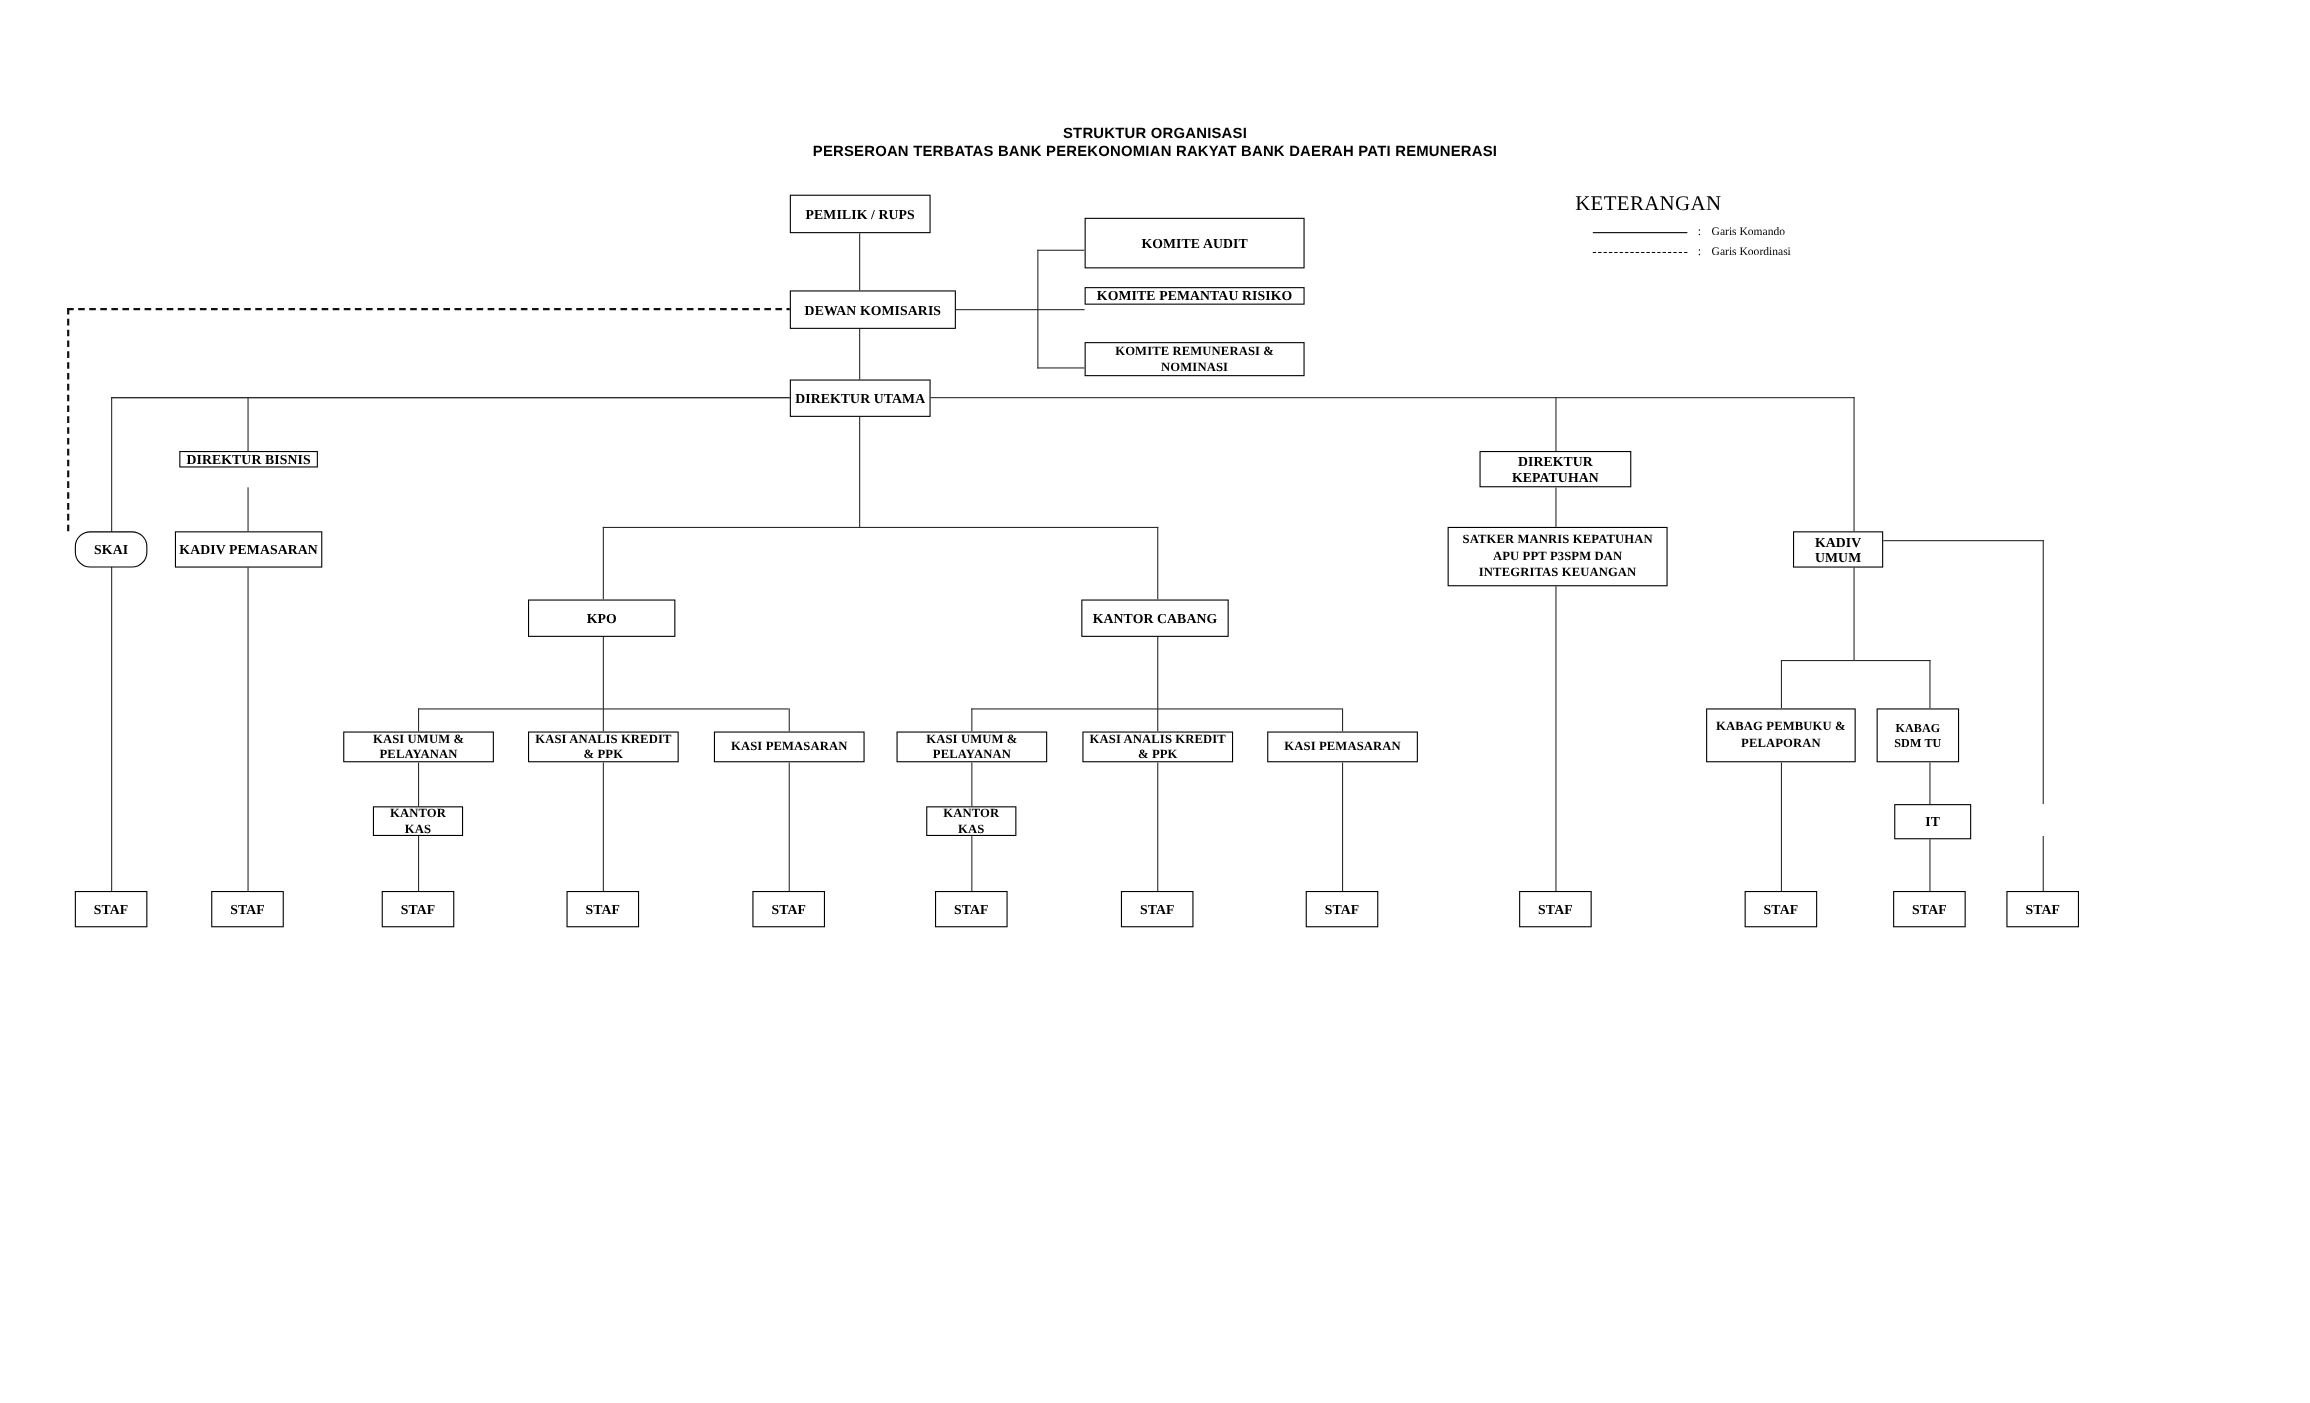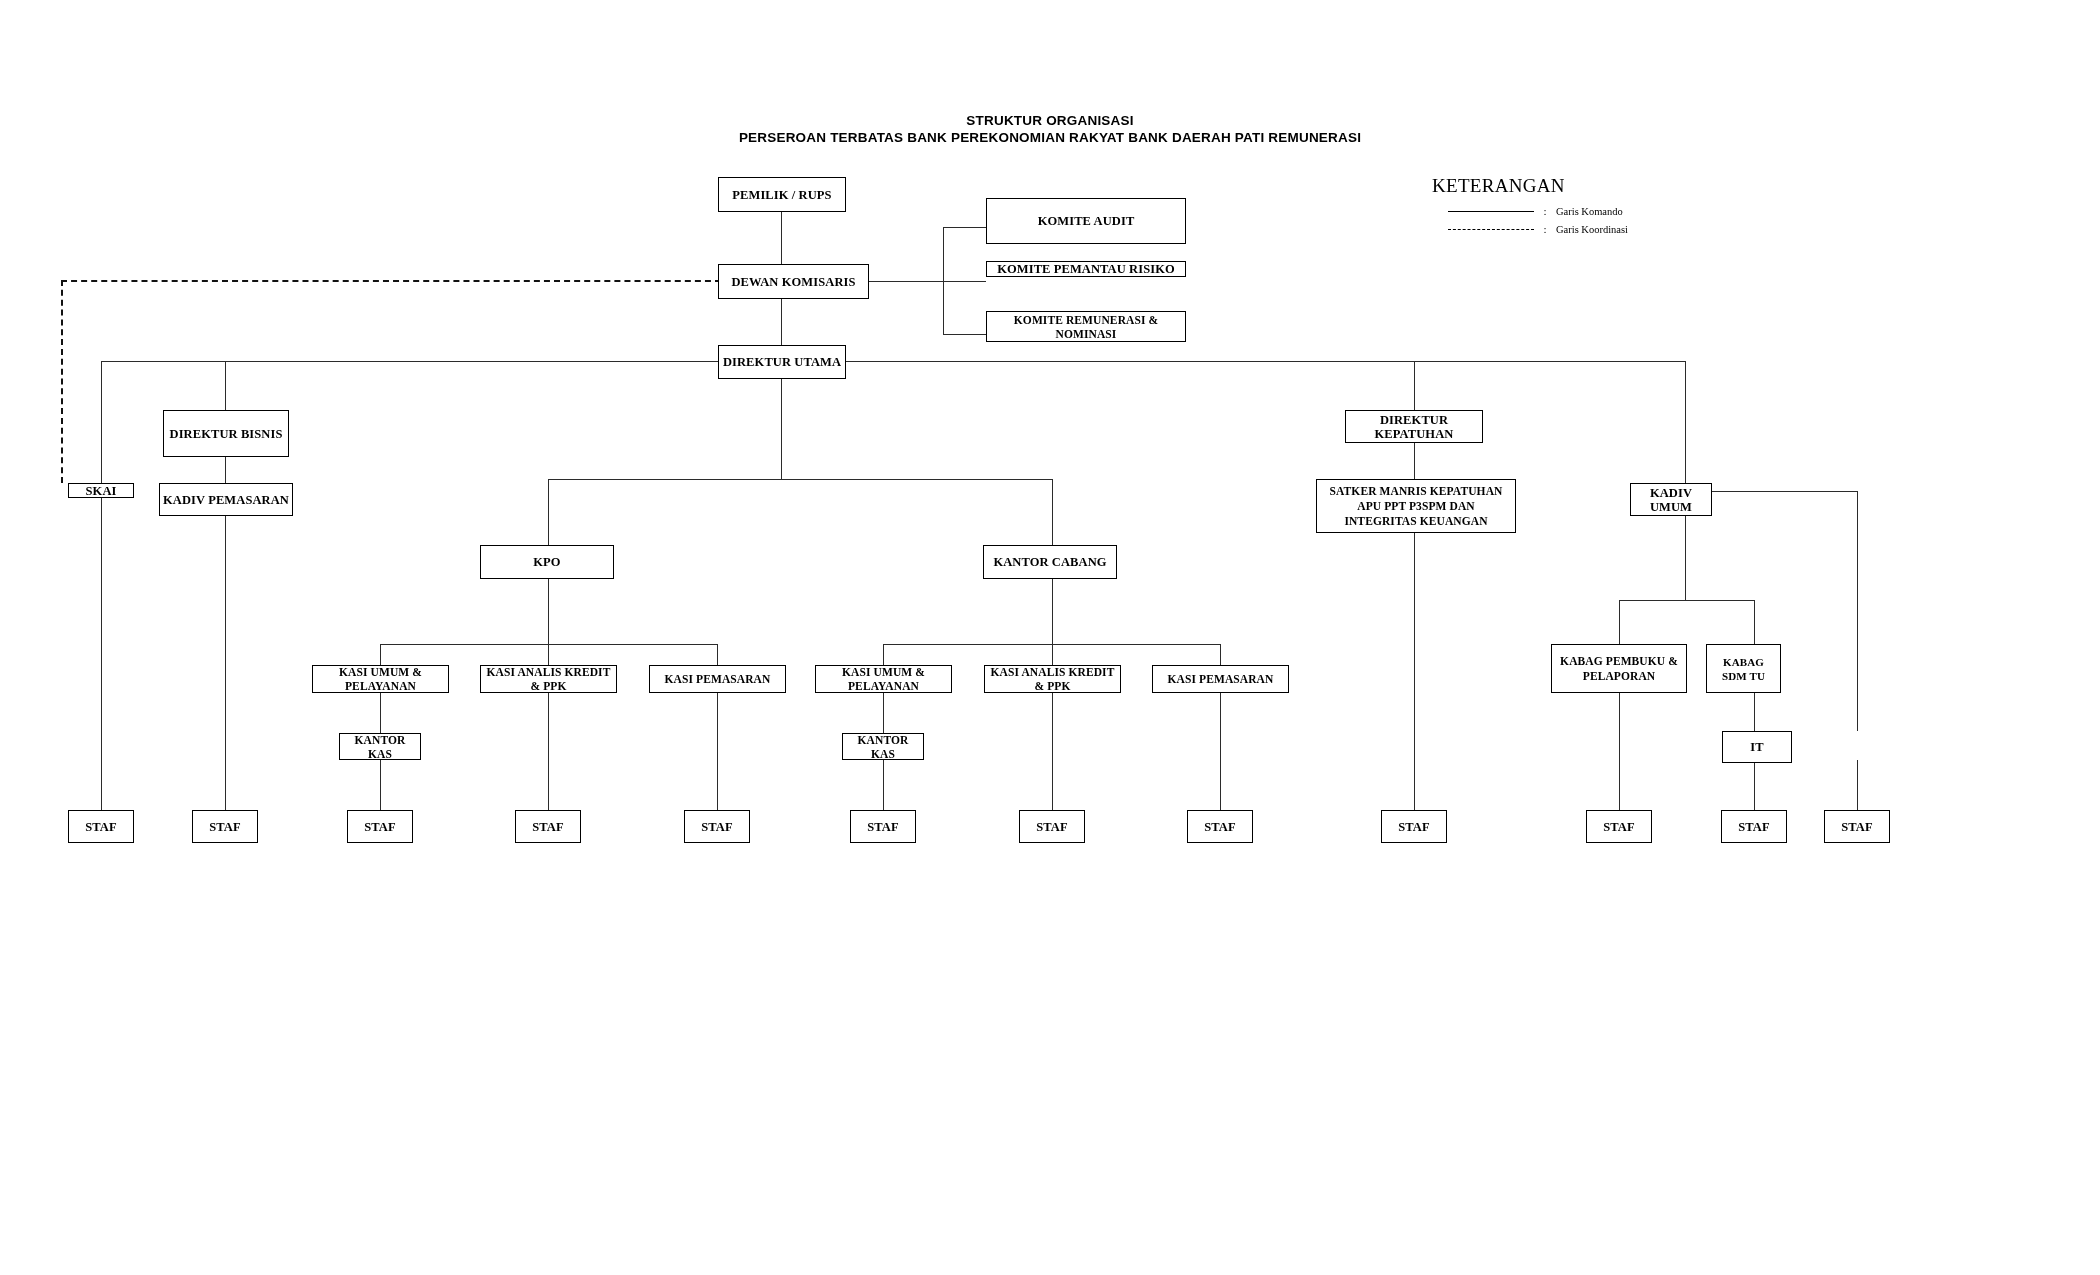--- a/index.html
+++ b/index.html
@@ -243,28 +243,28 @@
     <span>KOMITE PEMANTAU RISIKO</span>
   </div>
   <div class="box small" style="left:986px; top:311px; width:200px; height:31px;">
     <span>KOMITE REMUNERASI &amp; NOMINASI</span>
   </div>
 
   <div class="box" style="left:718px; top:345px; width:128px; height:34px;">
     <span>DIREKTUR UTAMA</span>
   </div>
 
-  <div class="box" style="left:163px; top:410px; width:126px; height:47px;">
+  <div class="box" style="left:163px; top:410px; width:126px; height:15px;">
     <span>DIREKTUR BISNIS</span>
   </div>
   <div class="box" style="left:1345px; top:410px; width:138px; height:33px;">
     <span>DIREKTUR  KEPATUHAN</span>
   </div>
 
-  <div class="box" style="left:68px; top:483px; width:66px; height:15px;">
+  <div class="box" style="left:68px; top:483px; width:66px; height:33px;border-radius:14px;">
     <span>SKAI</span>
   </div>
   <div class="box" style="left:159px; top:483px; width:134px; height:33px;">
     <span>KADIV  PEMASARAN</span>
   </div>
   <div class="box small two-line" style="left:1316px; top:479px; width:200px; height:54px; flex-direction:column;">
     <span>SATKER  MANRIS  KEPATUHAN</span>
     <span>APU PPT P3SPM DAN INTEGRITAS KEUANGAN</span>
   </div>
   <div class="box" style="left:1630px; top:483px; width:82px; height:33px;">

